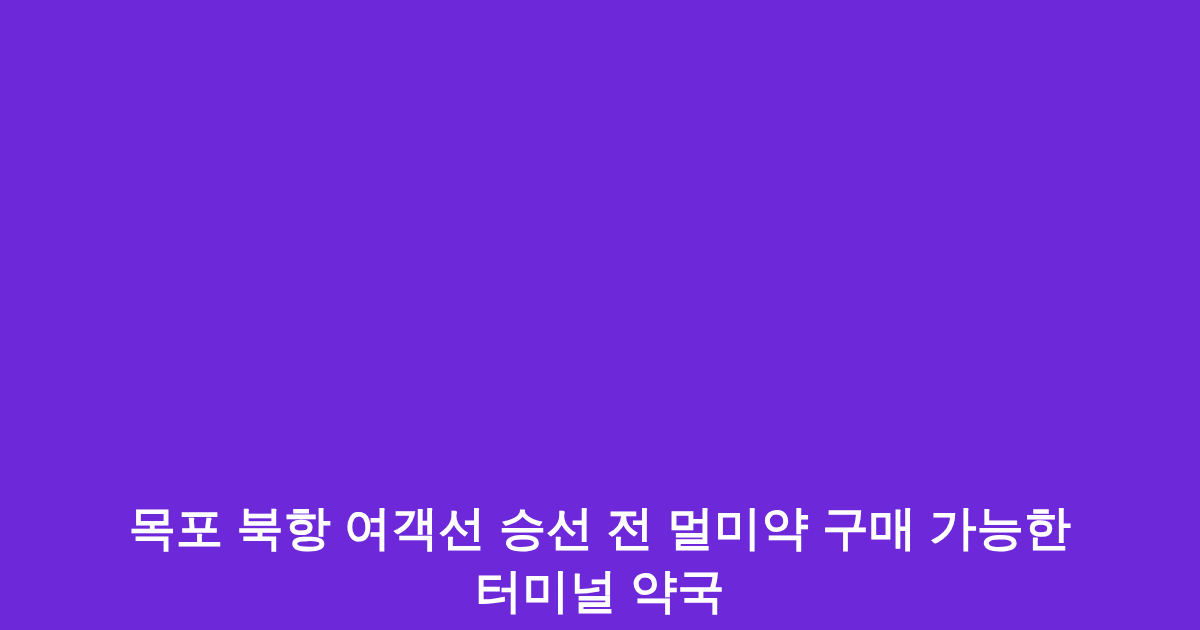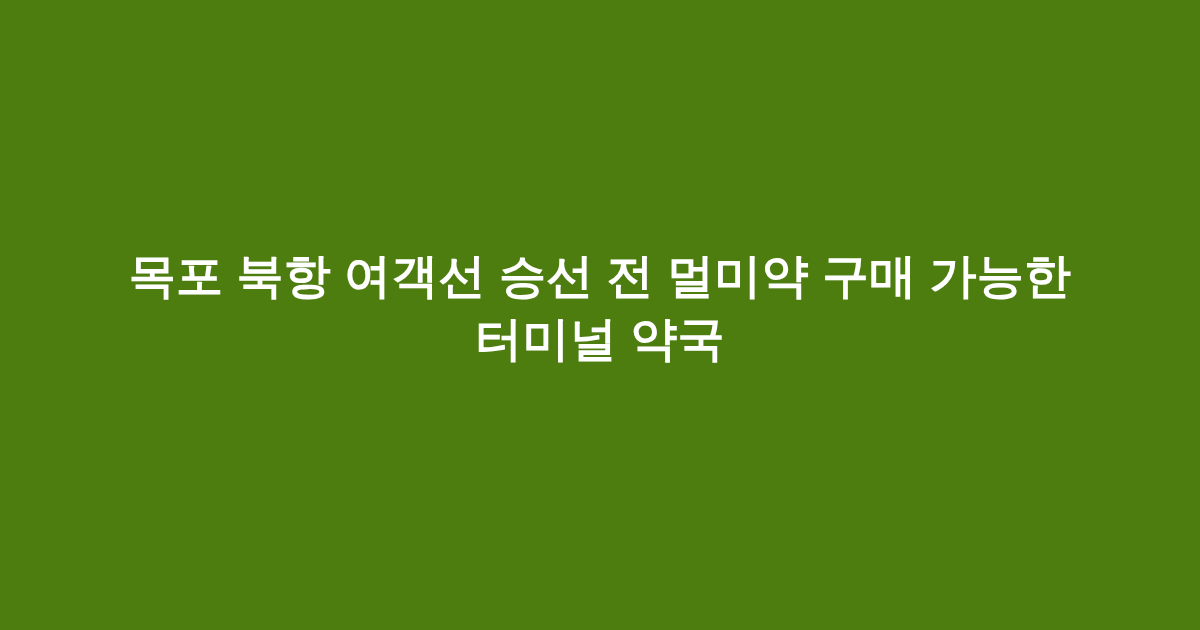--- a/index.html
+++ b/index.html
@@ -48,21 +48,21 @@
     text-align: center;
     word-break: keep-all;
     white-space: pre-wrap;
     text-rendering: optimizeLegibility;
     -webkit-font-smoothing: antialiased;
   }
 </style>
 </head>
 <body>
 
-<div class="og-card" style="background: #4d7c0f;">
+<div class="og-card" style="background: #6d28d9; align-items: flex-end;">
 
   <div class="og-card__inner">
 
     <h1 class="og-card__title" style="color: rgb(255, 255, 255);">목포 북항 여객선 승선 전 멀미약 구매 가능한 터미널 약국</h1>
 
   </div>
 
 </div>
 
 </body></html>

